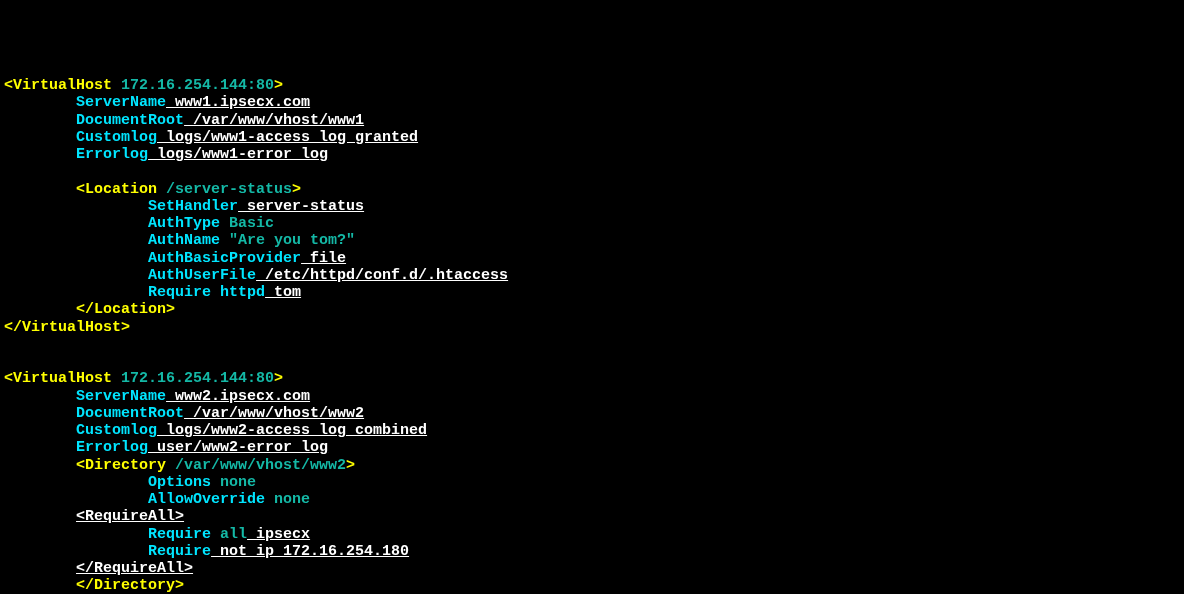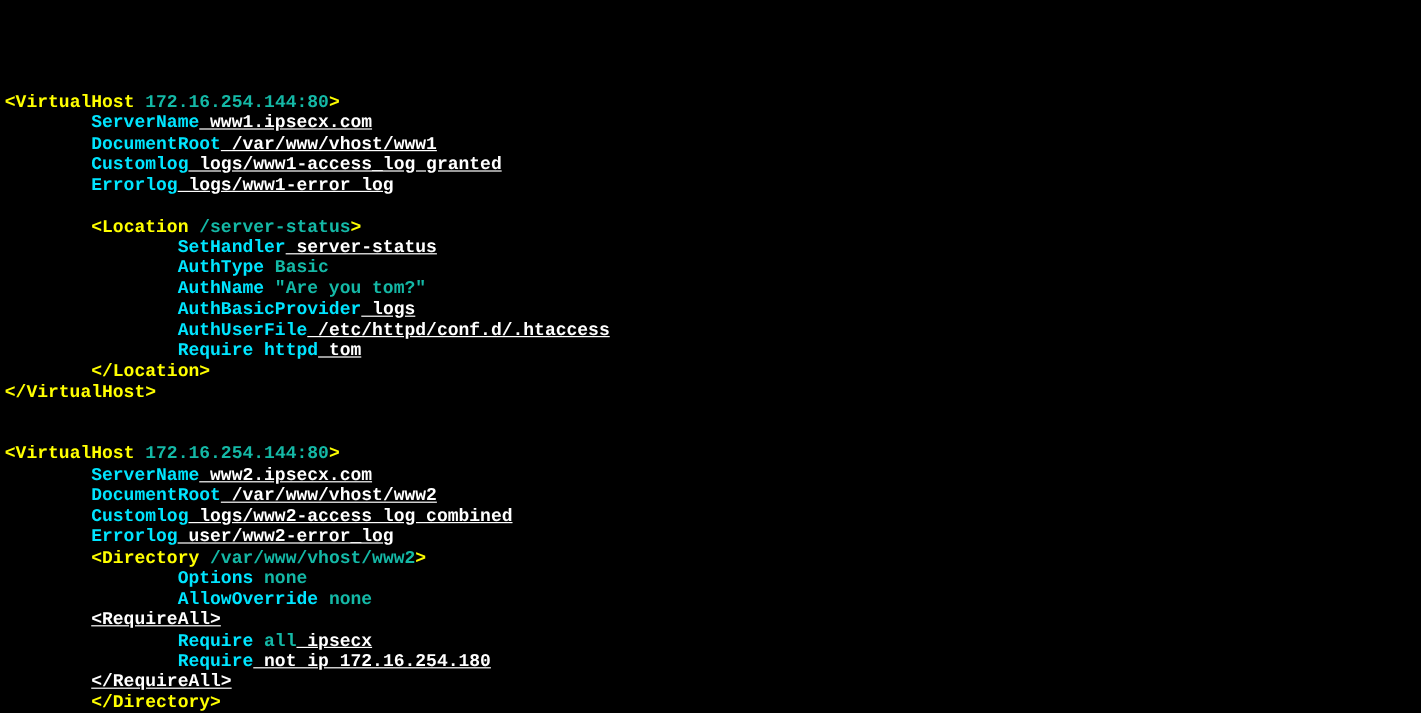--- a/index.html
+++ b/index.html
@@ -26,21 +26,21 @@
 <div><span><span class="yellow">&lt;</span><span class="yellow">VirtualHost </span><span class="magenta">172.16.254.144:80</span><span class="yellow">&gt;</span></span>
 <span>        <span class="cyan">ServerName</span><span class="white"> www1.ipsecx.com</span></span>
 <span>        <span class="cyan">DocumentRoot</span><span class="white"> /var/www/vhost/www1</span></span>
 <span>        <span class="cyan">Customlog</span><span class="white"> logs/www1-access_log granted</span></span>
 <span>        <span class="cyan">Errorlog</span><span class="white"> logs/www1-error_log</span></span>
 
 <span>        <span class="yellow">&lt;</span><span class="yellow">Location </span><span class="magenta">/server-status</span><span class="yellow">&gt;</span></span>
 <span>                <span class="cyan">SetHandler</span><span class="white"> server-status</span></span>
 <span>                <span class="cyan">AuthType </span><span class="magenta">Basic</span></span>
 <span>                <span class="cyan">AuthName </span><span class="magenta">"Are you tom?"</span></span>
-<span>                <span class="cyan">AuthBasicProvider</span><span class="white"> logs</span></span>
+<span>                <span class="cyan">AuthBasicProvider</span><span class="white"> file</span></span>
 <span>                <span class="cyan">AuthUserFile</span><span class="white"> /etc/httpd/conf.d/.htaccess</span></span>
 <span>                <span class="cyan">Require httpd</span><span class="white"> tom</span></span>
 <span>        <span class="yellow">&lt;/Location&gt;</span></span>
 <span><span class="yellow">&lt;/VirtualHost&gt;</span></span>
 
 
 <span><span class="yellow">&lt;</span><span class="yellow">VirtualHost </span><span class="magenta">172.16.254.144:80</span><span class="yellow">&gt;</span></span>
 <span>        <span class="cyan">ServerName</span><span class="white"> www2.ipsecx.com</span></span>
 <span>        <span class="cyan">DocumentRoot</span><span class="white"> /var/www/vhost/www2</span></span>
 <span>        <span class="cyan">Customlog</span><span class="white"> logs/www2-access_log combined</span></span>

